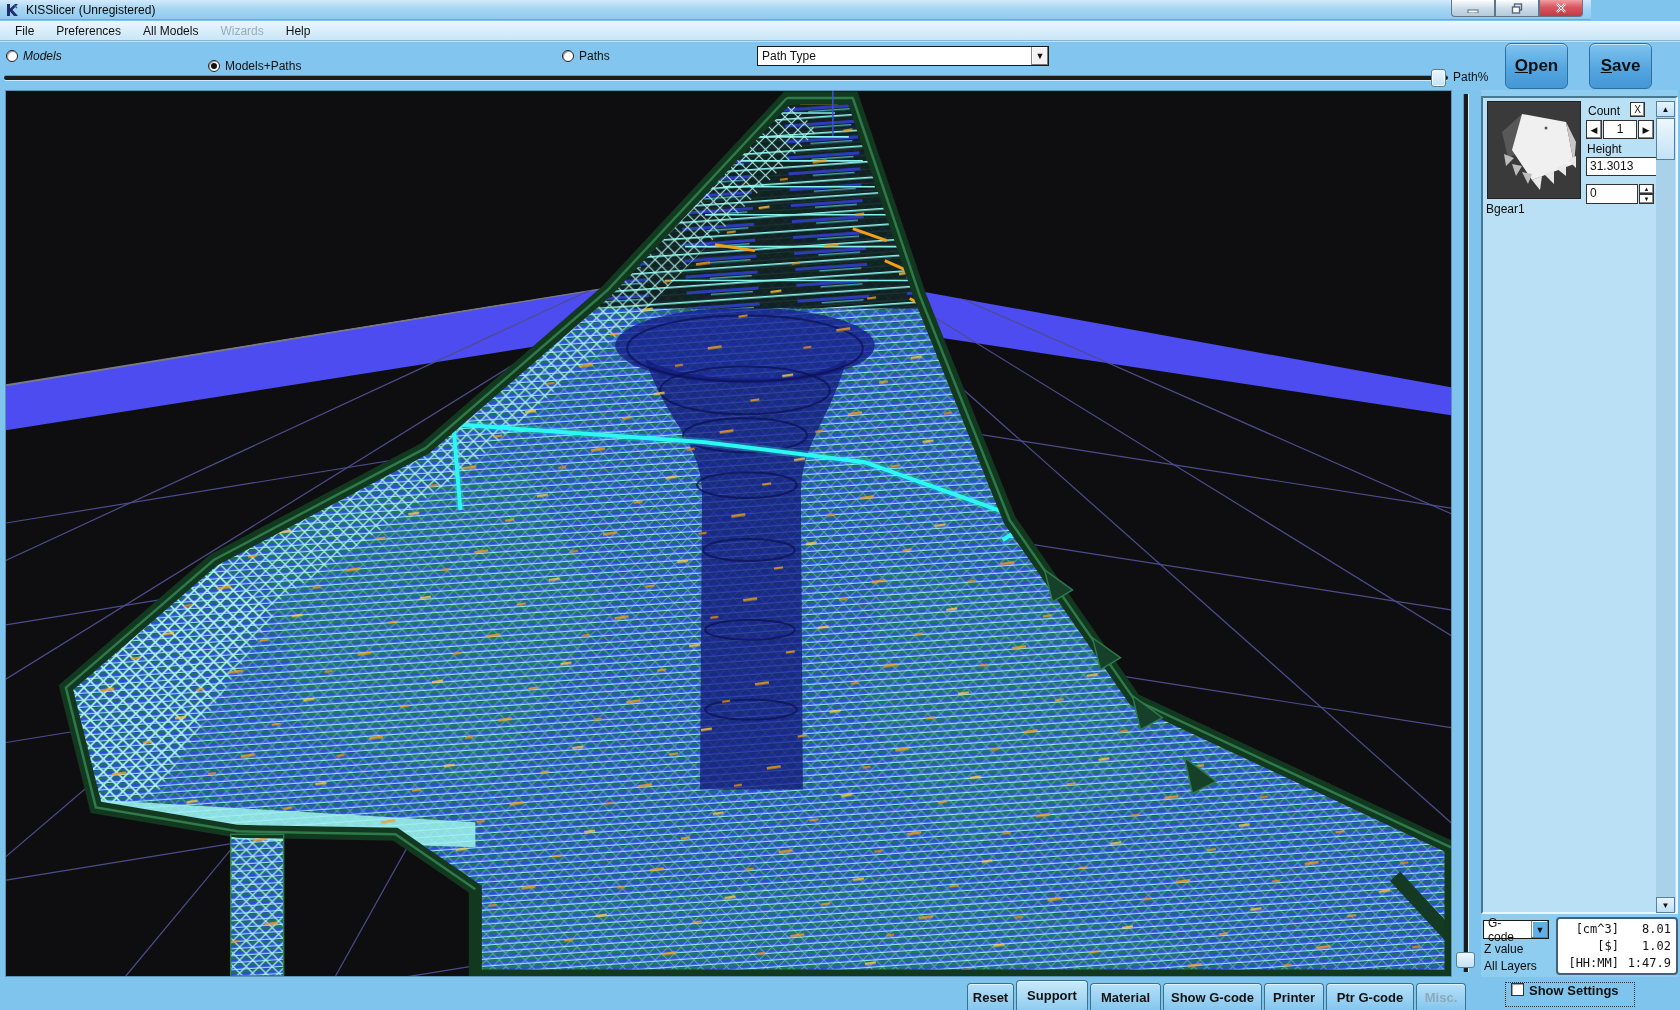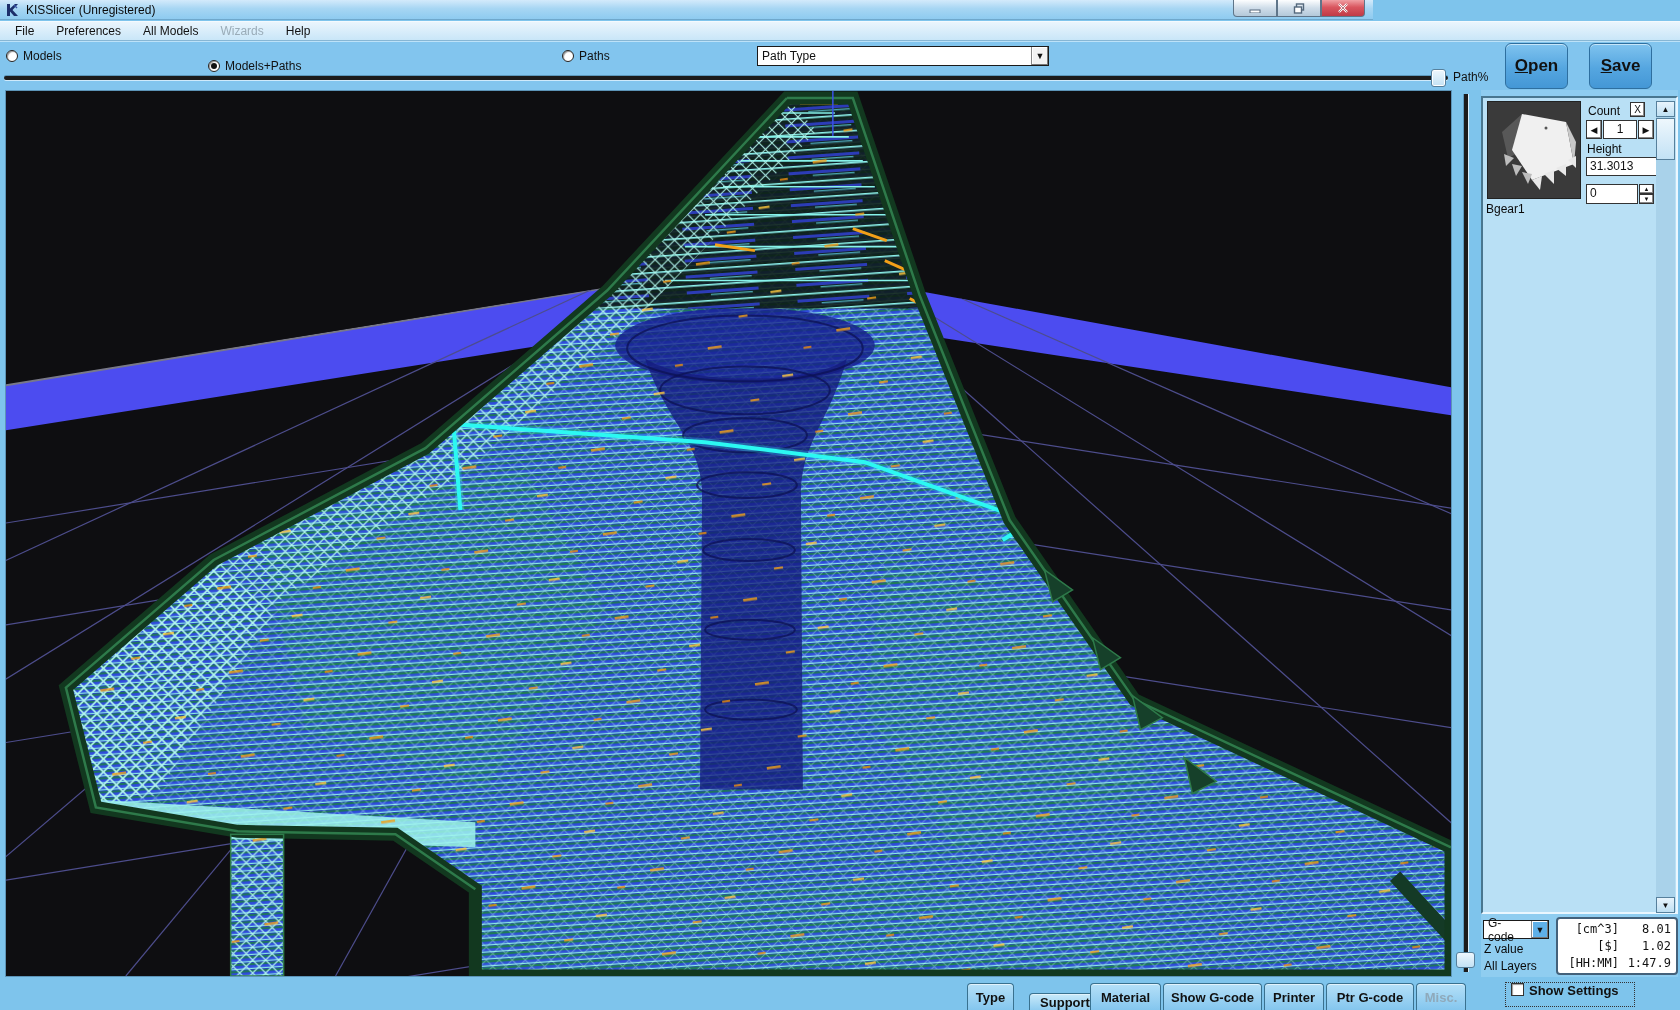--- a/index.html
+++ b/index.html
@@ -2,21 +2,21 @@
 <html><head>
 <meta charset="utf-8">
 <style>
   * { margin:0; padding:0; box-sizing:border-box; }
   html,body { width:1680px; height:1010px; overflow:hidden; }
   body { font-family:"Liberation Sans", sans-serif; font-size:12px; color:#111;
          background:#7ec4ec; position:relative; }
   .abs { position:absolute; }
 
   
-  .titlebar { left:0; top:0; width:1373px; height:20px;
+  .titlebar { left:0; top:0; width:1591px; height:20px;
     background:linear-gradient(#d3eafb,#a7d6f3 45%,#8ecbf0);
     border-bottom:1px solid #6fa8cc; }
   .title-ico { left:5px; top:3px; width:14px; height:14px; }
   .title-txt { left:26px; top:3px; font-size:12px; color:#0a0a0a; }
   .winbtns { right:8px; top:0; height:17px; display:flex; }
   .wbtn { width:44px; height:17px; border:1px solid #5f7589; border-top:none;
     background:linear-gradient(#fdfeff,#cfdde9 50%,#b3c9da);
     display:flex; align-items:center; justify-content:center; }
   .wbtn.min { border-radius:0 0 0 4px; }
   .wbtn.close { border-radius:0 0 4px 0; background:linear-gradient(#f0a0a4,#d9565f 45%,#c03a46); }
@@ -80,21 +80,21 @@
   .srow { display:flex; justify-content:space-between; line-height:17px; }
   .srow .sl { width:56px; text-align:right; white-space:pre; }
   .srow .sv { width:52px; text-align:right; white-space:pre; }
 
   
   .bottombar { left:0; top:977px; width:1680px; height:33px; background:#7ec4ec; }
   .tab { position:absolute; bottom:0; height:27px; border:1px solid #39718f; border-bottom:none;
     border-radius:4px 4px 0 0; background:linear-gradient(#b5e0f8,#84c6ee);
     display:flex; align-items:center; justify-content:center;
     font-weight:bold; font-size:13px; box-shadow:inset 0 1px 0 #e2f3fc; }
-  .tab.sel { height:17px; background:linear-gradient(#c9eafa,#8fccf0);margin-left:13px; }
+  .tab.sel { height:30px; background:linear-gradient(#c9eafa,#8fccf0); }
   .tab.disabled { color:#8fa9ba; }
   .showset { left:1505px; top:5px; width:130px; height:25px; border:1px dotted #333;
     display:flex; align-items:flex-start; gap:5px; padding-left:5px; }
   .cbox { width:13px; height:13px; background:#fff; border:1px solid #333;
     box-shadow:inset 1px 1px 1px #999; }
   u { text-decoration:underline; }
 </style>
 </head>
 <body>
 
@@ -127,21 +127,21 @@
 
 <div class="abs menubar">
   <div class="menuitem">File</div>
   <div class="menuitem">Preferences</div>
   <div class="menuitem">All Models</div>
   <div class="menuitem disabled">Wizards</div>
   <div class="menuitem">Help</div>
 </div>
 
 <div class="abs toolbar">
-  <div class="abs radio" style="left:6px; top:6px;">
+  <div class="abs radio" style="left:6px; top:6px;font-style:italic;">
     <span class="rdot"></span>
     <span>Models</span>
   </div>
   <div class="abs radio" style="left:208px; top:16px;">
     <span class="rdot on"></span>
     <span>Models+Paths</span>
   </div>
   <div class="abs radio" style="left:562px; top:6px;">
     <span class="rdot"></span>
     <span>Paths</span>
@@ -353,21 +353,21 @@
         <span class="sv">1.02</span>
     </div>
     <div class="srow">
       <span class="sl">[HH:MM]</span>
         <span class="sv">1:47.9</span>
     </div>
   </div>
 </div>
 
 <div class="abs bottombar">
-  <div class="tab" style="left:967px; width:47px;">Type</div>
+  <div class="tab" style="left:967px; width:47px;">Reset</div>
   <div class="tab sel" style="left:1016px; width:72px;">Support</div>
   <div class="tab" style="left:1090px; width:71px;">Material</div>
   <div class="tab" style="left:1163px; width:99px;">Show G-code</div>
   <div class="tab" style="left:1264px; width:60px;">Printer</div>
   <div class="tab" style="left:1326px; width:88px;">Ptr G-code</div>
   <div class="tab disabled" style="left:1416px; width:50px;">Misc.</div>
   <div class="abs showset">
     <span class="cbox"></span>
     <span style="font-weight:bold; font-size:13px;">Show Settings</span>
   </div>

